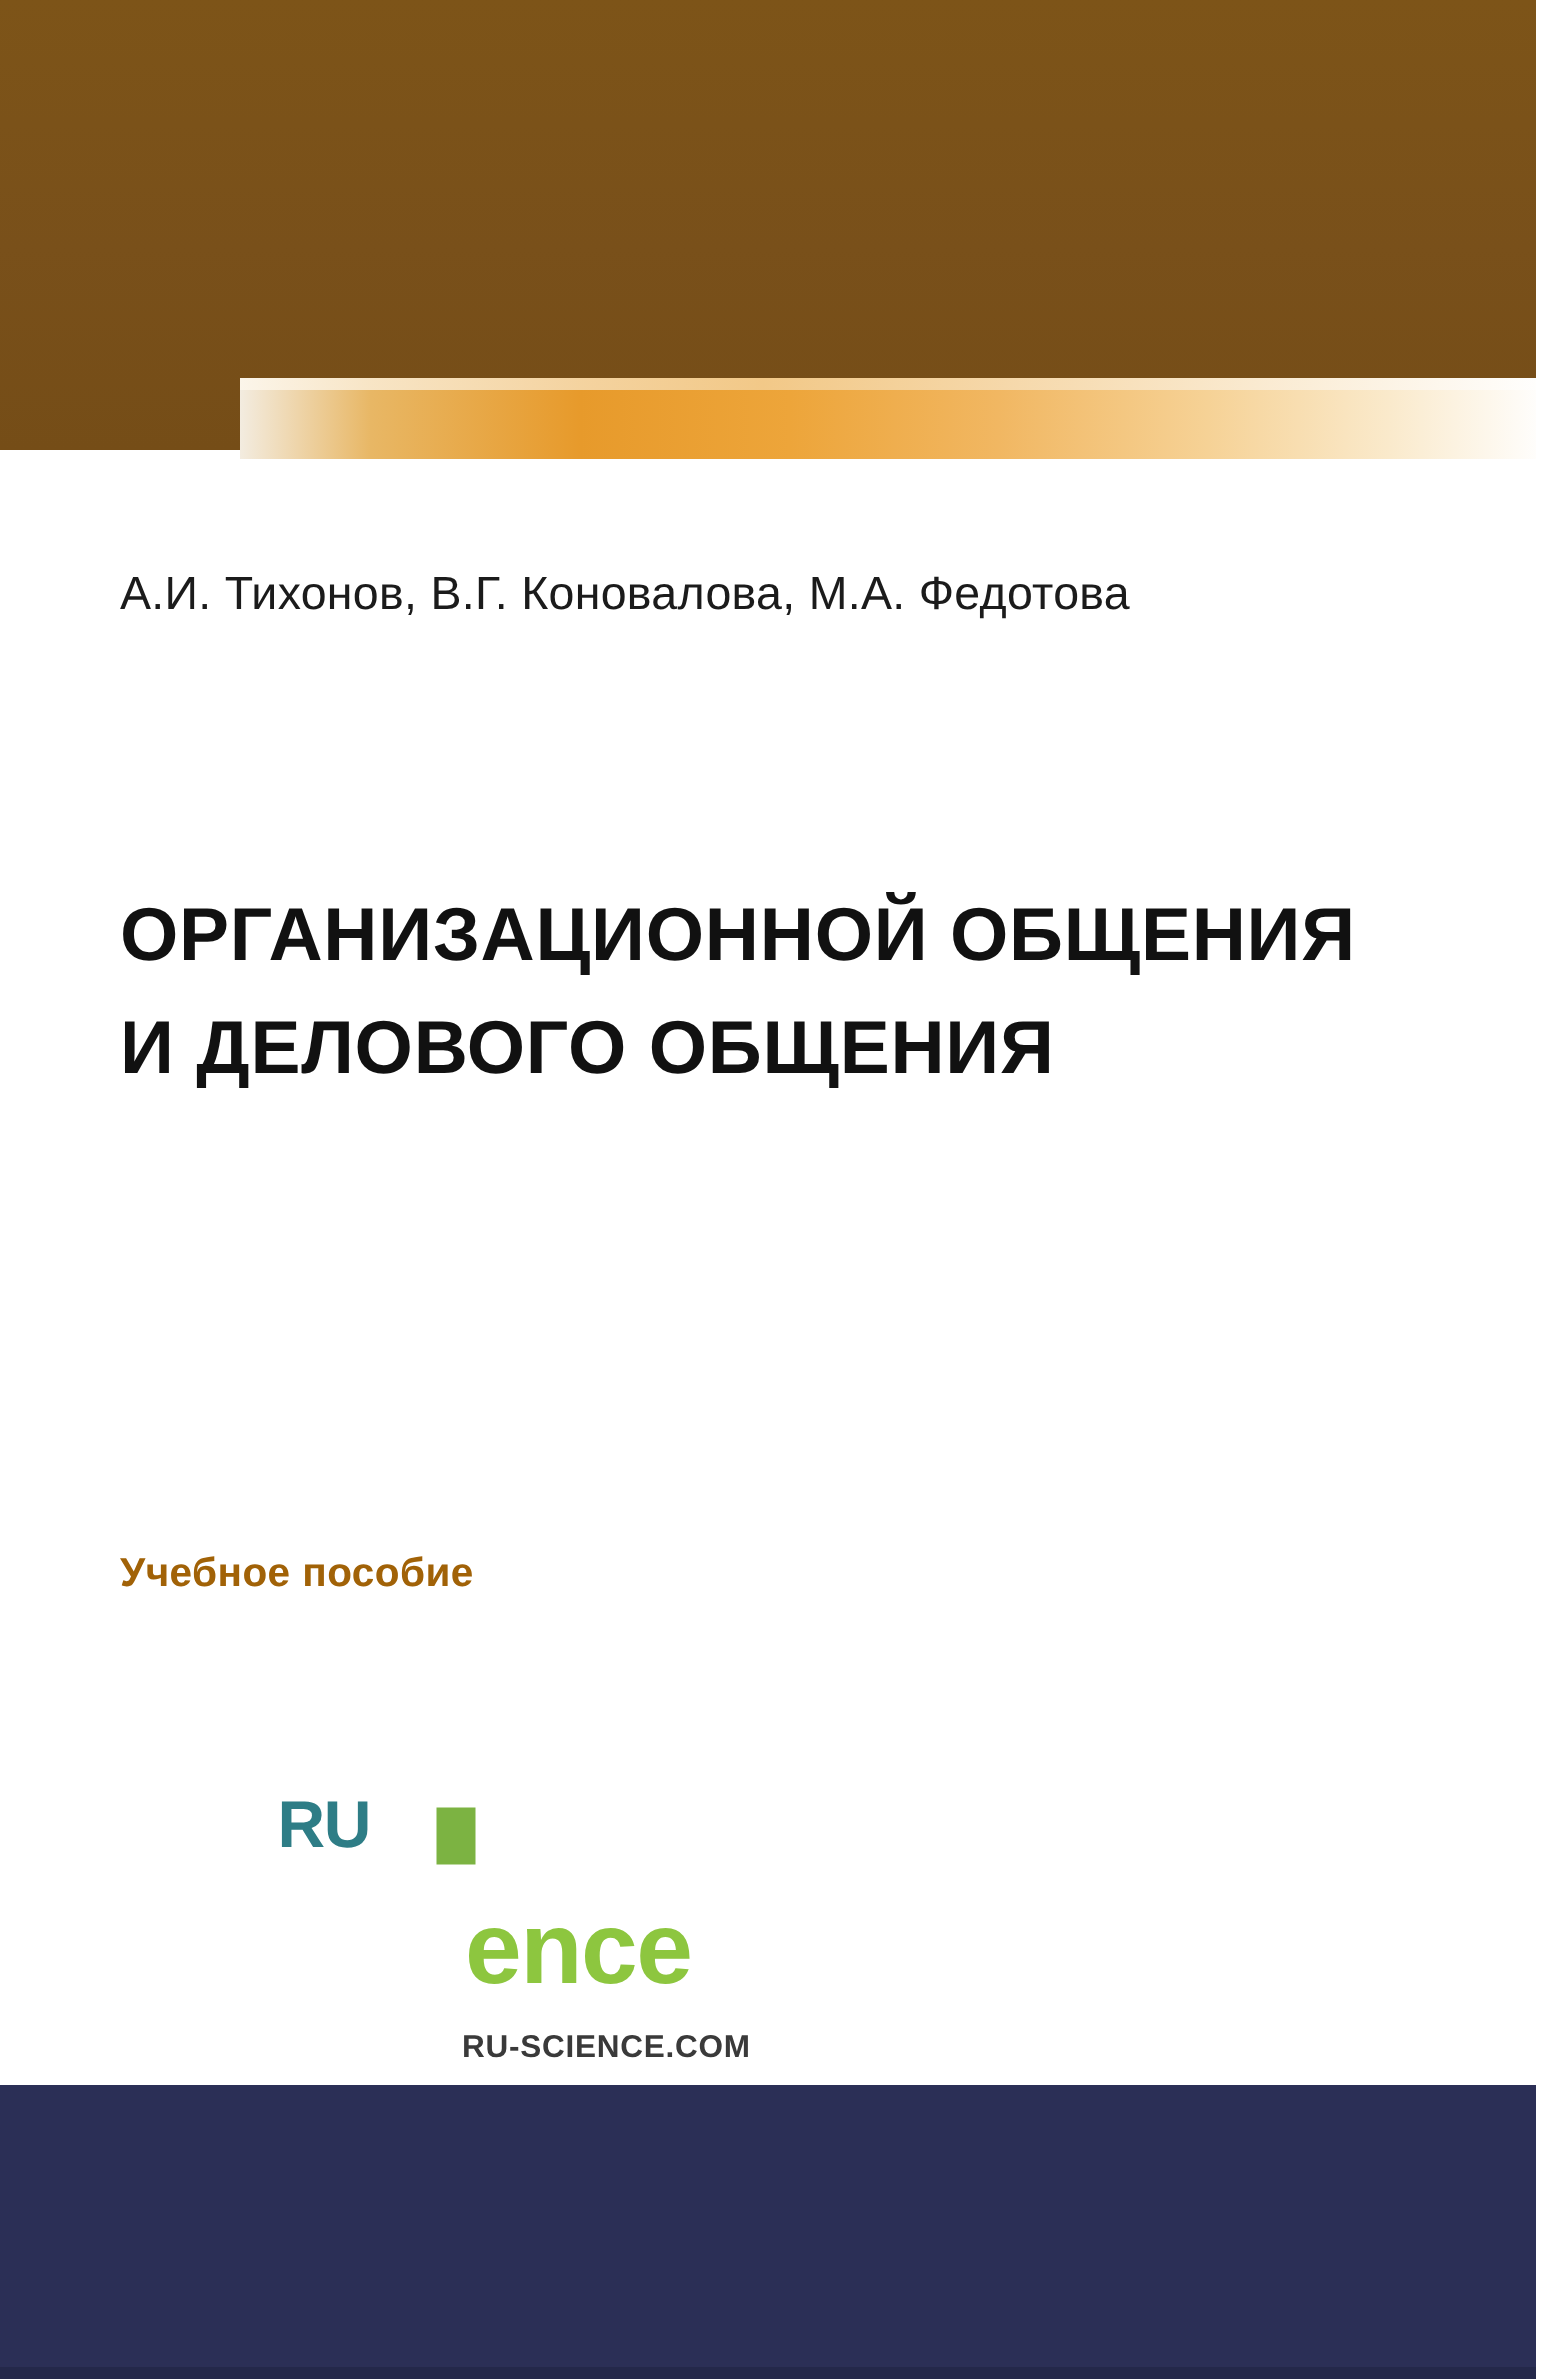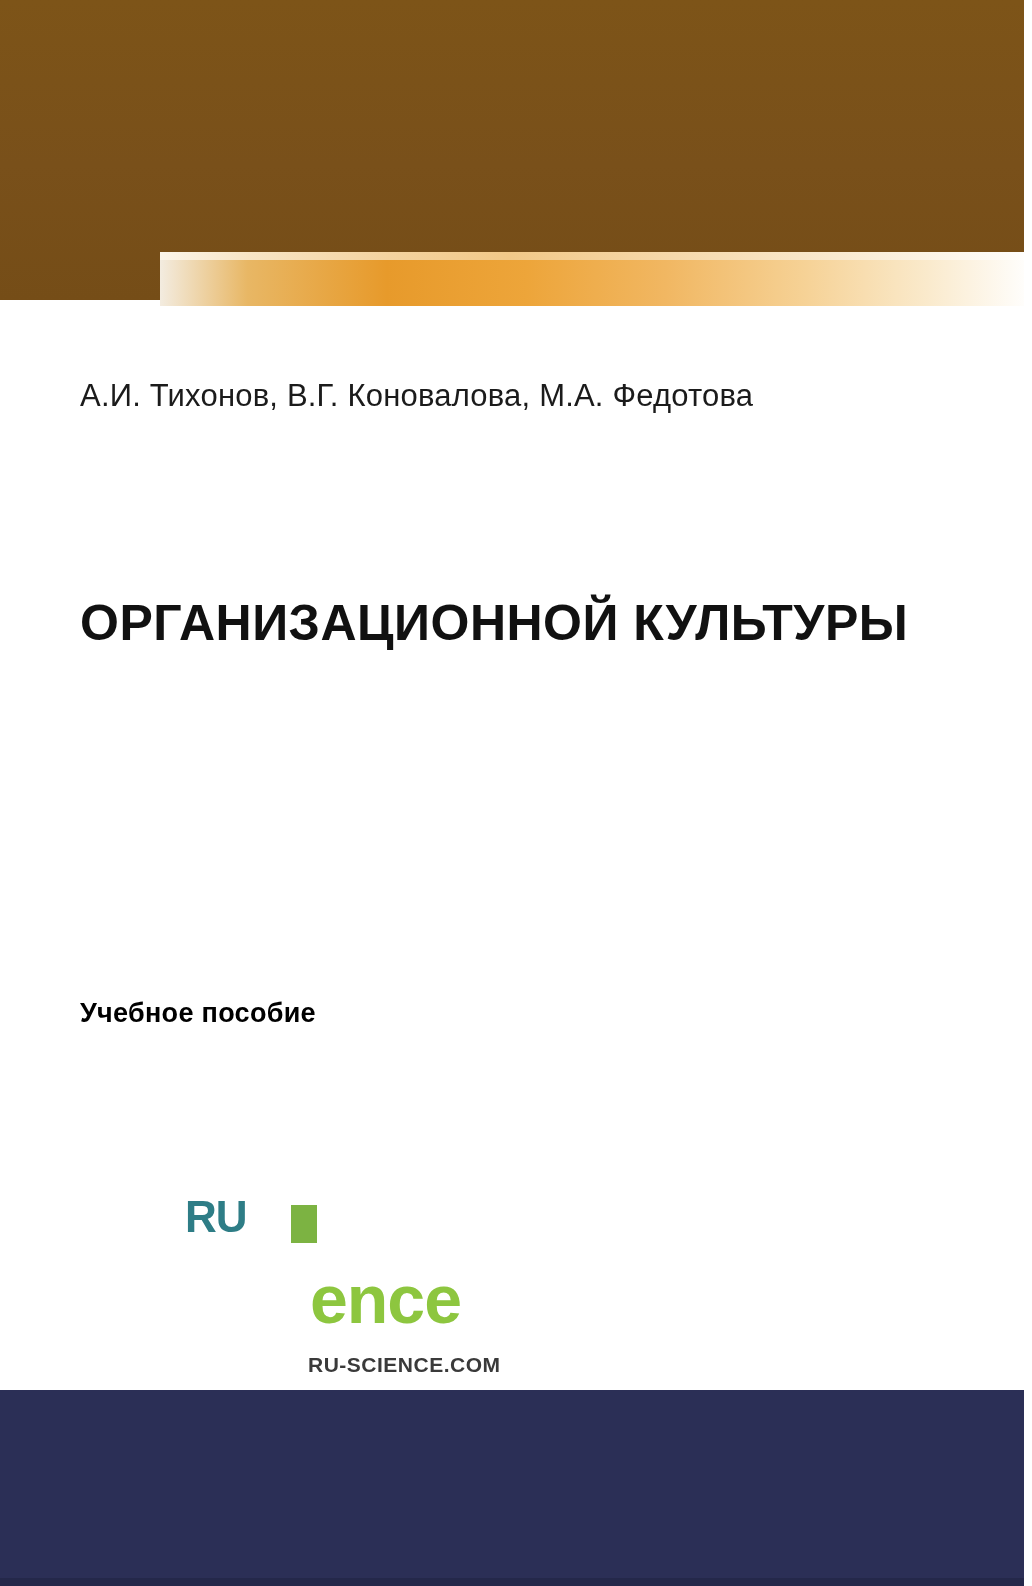--- a/index.html
+++ b/index.html
@@ -86,24 +86,24 @@
     letter-spacing: 0.5px;
   }
   .title-line {
     display: block;
     white-space: nowrap;
   }
   
   .subtitle {
     position: absolute;
     left: 80px;
-    top: 998px;
+    top: 1033px;
     font-size: 27px;
     font-weight: bold;
-    color: #000000;
+    color: #a16207;
     letter-spacing: 0.3px;
   }
   
   .logo {
     position: absolute;
     left: 95px;
     top: 1195px;
     width: 420px;
     height: 180px;
   }
@@ -179,21 +179,22 @@
 
   <div class="top-band">
     <div class="top-band-inner"></div>
   </div>
   <div class="stripe"></div>
   <div class="stripe-top-hl"></div>
 
   <div class="authors">А.И. Тихонов, В.Г. Коновалова, М.А. Федотова</div>
 
   <div class="title">
-    <span class="title-line">ОРГАНИЗАЦИОННОЙ КУЛЬТУРЫ</span>
+    <span class="title-line">ОРГАНИЗАЦИОННОЙ ОБЩЕНИЯ</span>
+    <span class="title-line">И ДЕЛОВОГО ОБЩЕНИЯ</span>
   </div>
 
   <div class="subtitle">Учебное пособие</div>
 
   <div class="logo">
     <div class="logo-ru">RU</div>
     <div class="logo-square"></div>
     <div class="logo-ence">ence</div>
     <div class="logo-url">RU-SCIENCE.COM</div>
   </div>

